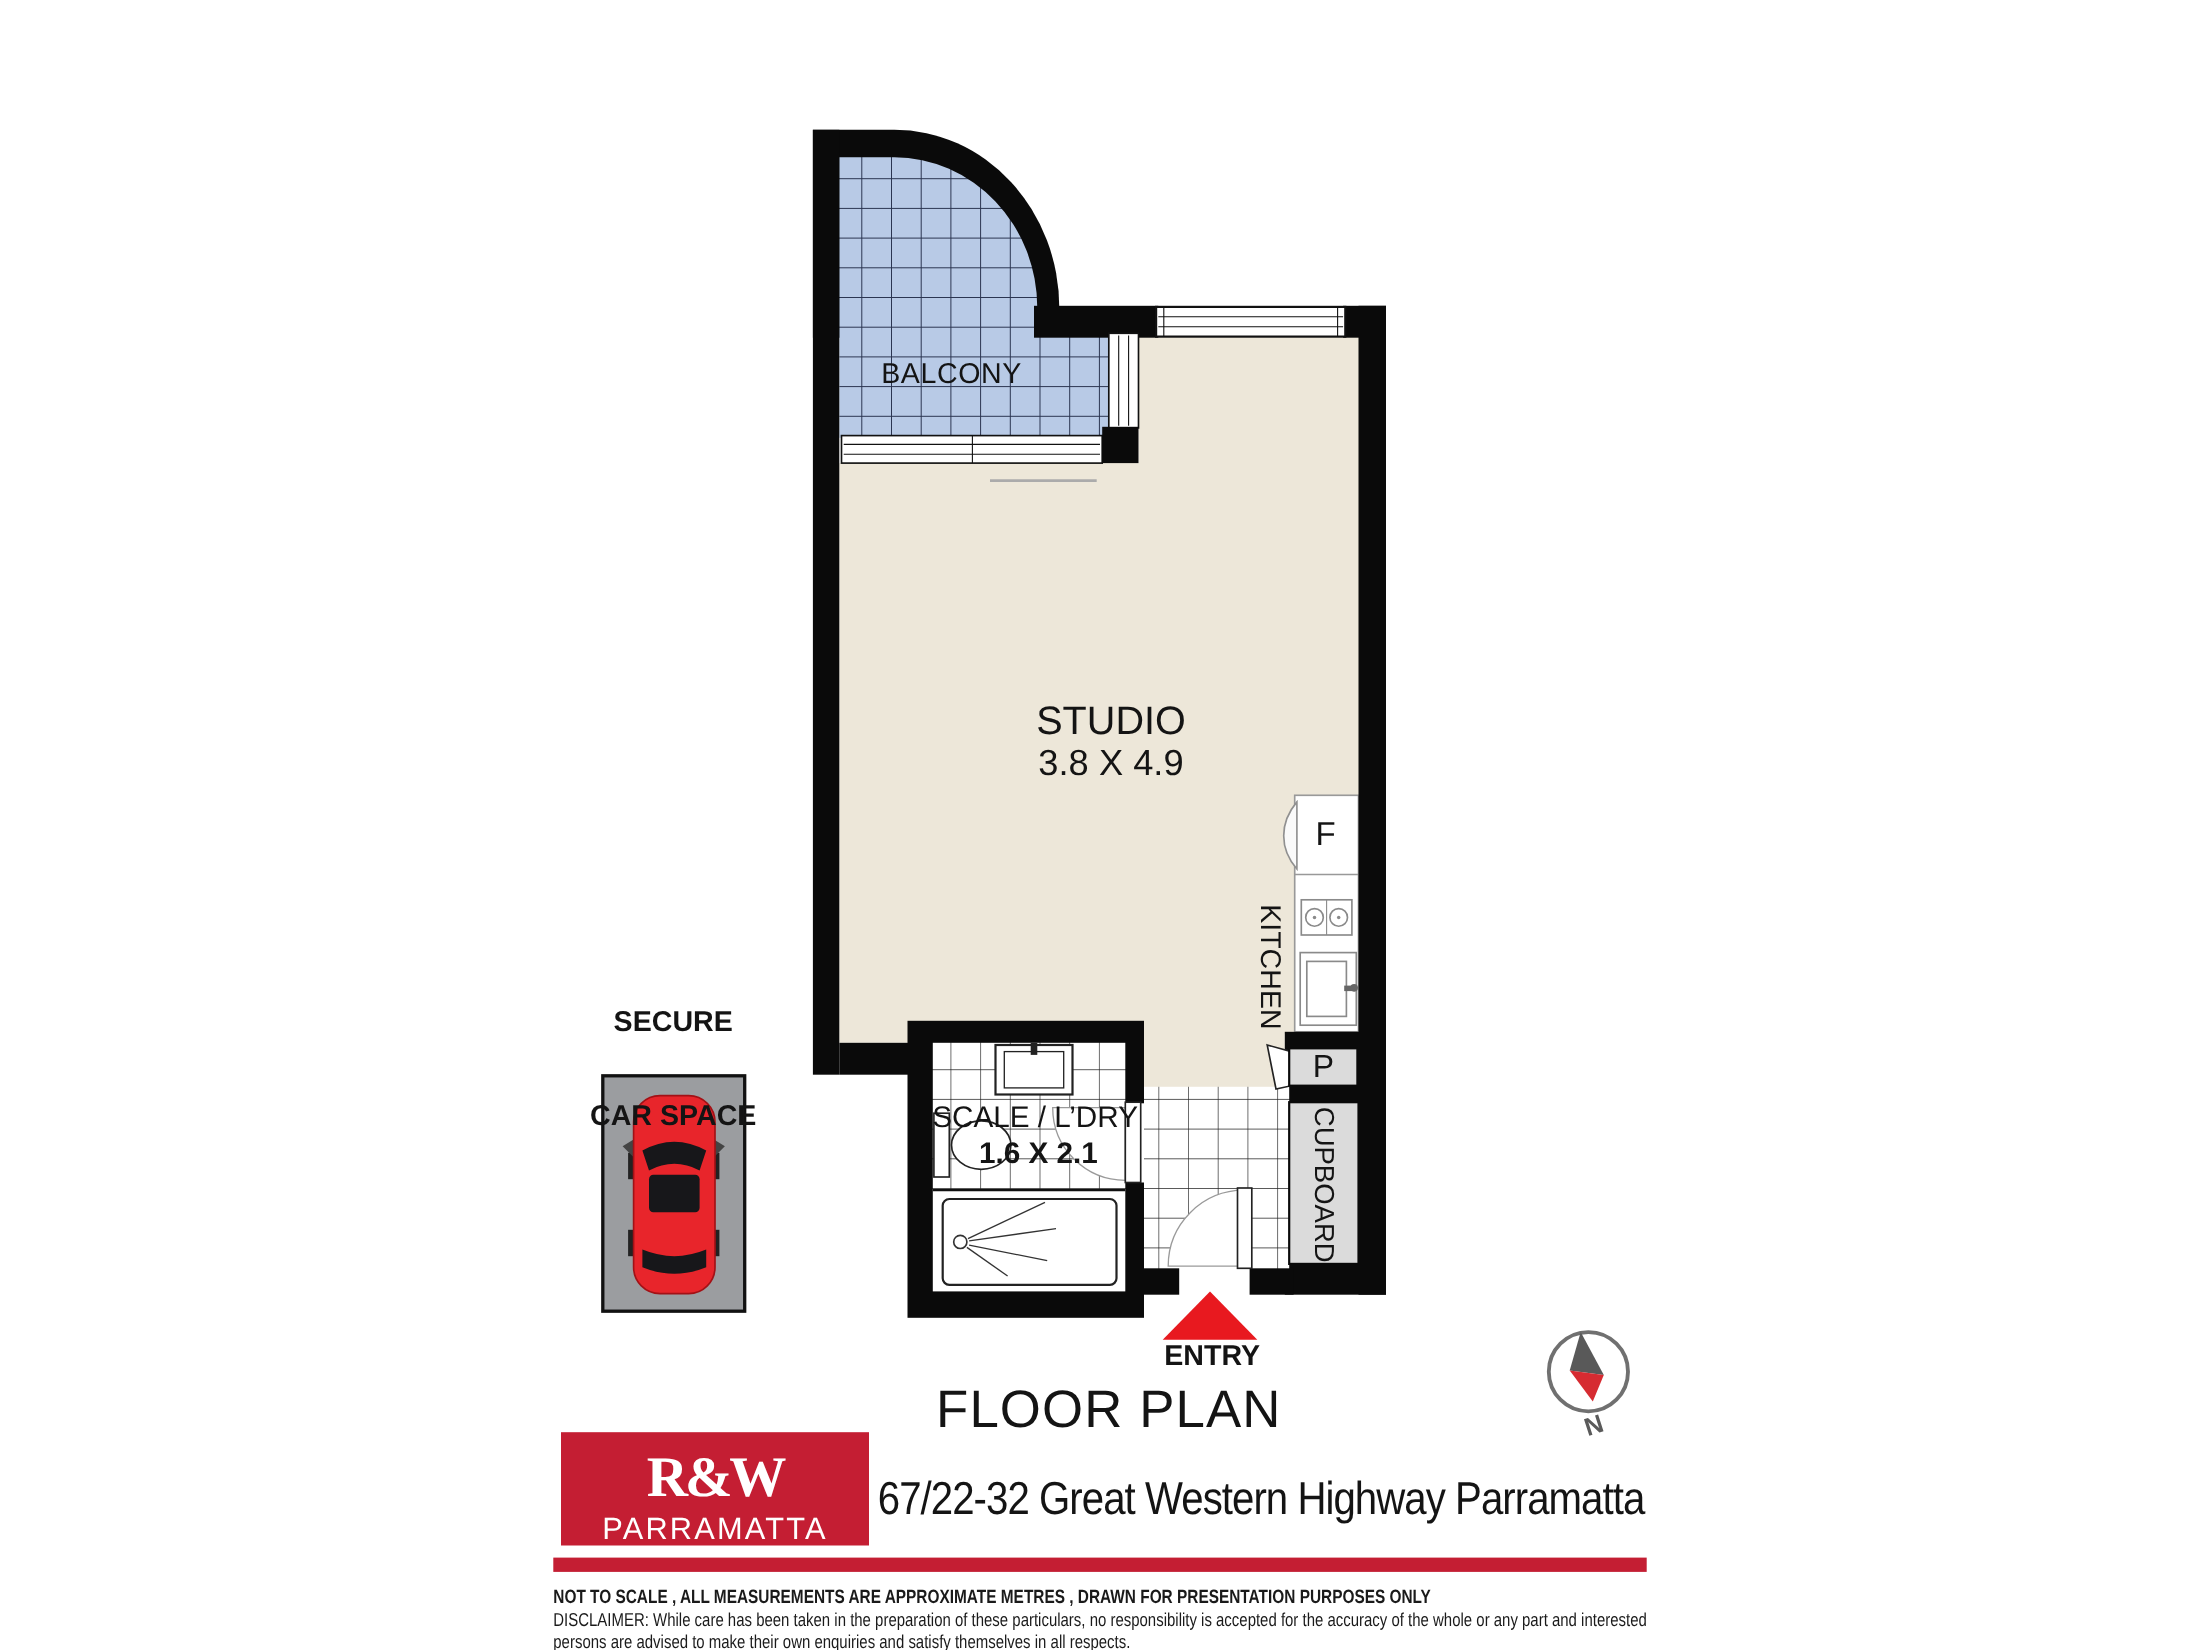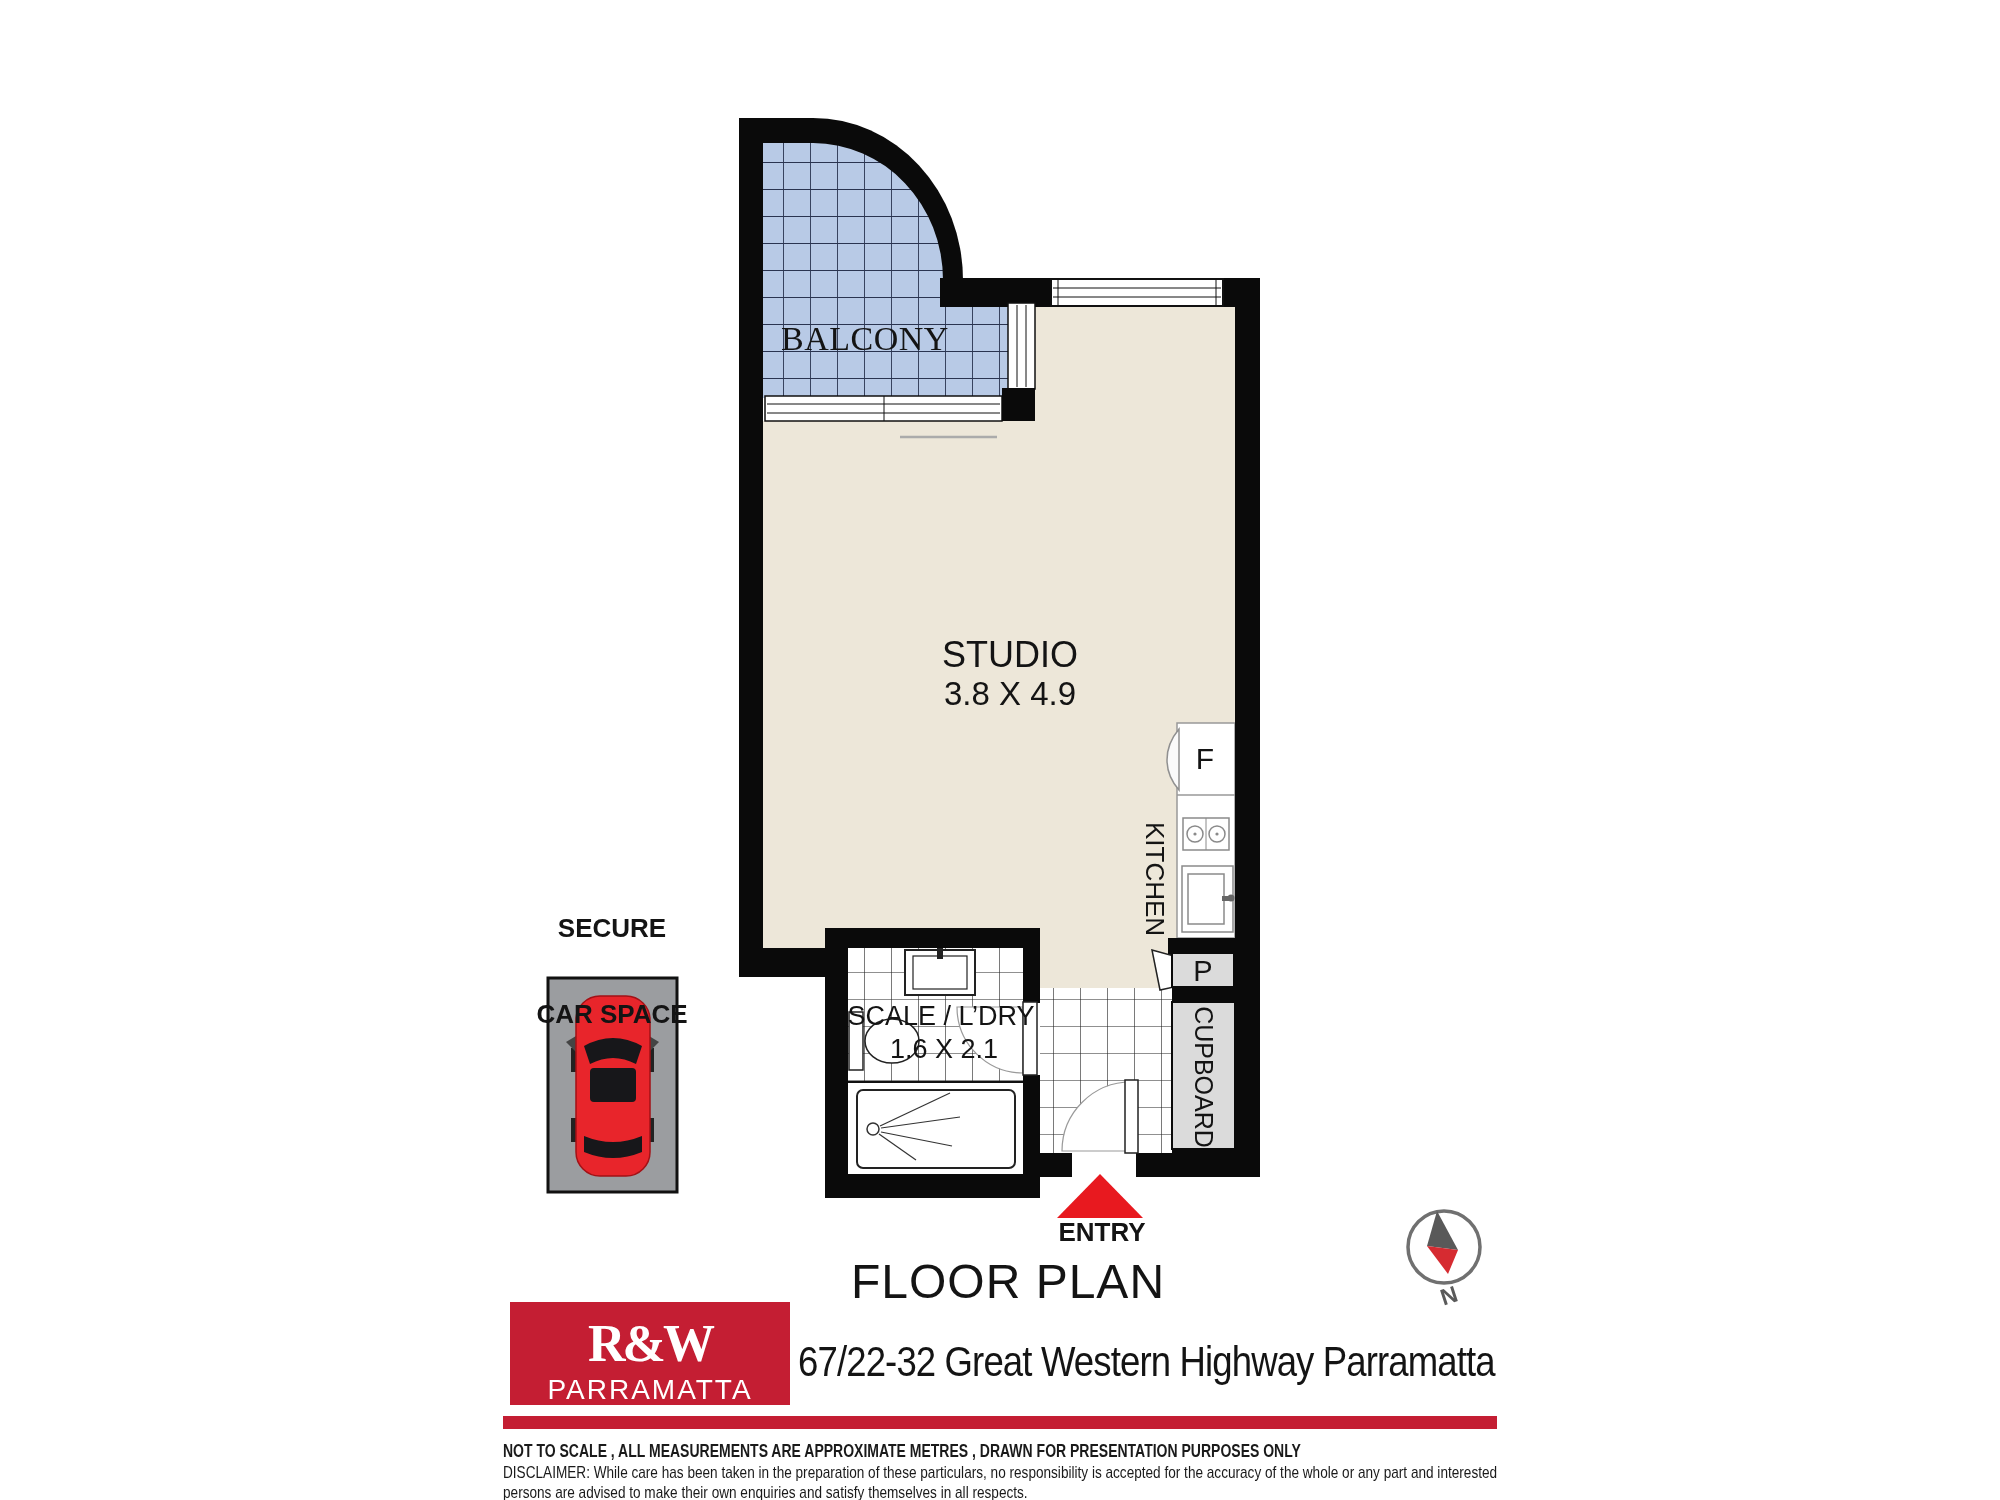--- a/index.html
+++ b/index.html
@@ -2,21 +2,21 @@
 <html><head>
 <meta charset="utf-8">
 <style>
   html,body{margin:0;padding:0;background:#fff;}
   #canvas{position:relative;width:2000px;height:1500px;background:#ffffff;overflow:hidden;
           font-family:"Liberation Sans", sans-serif;color:#141414;}
   #plan-svg{position:absolute;left:0;top:0;}
   .lbl{position:absolute;white-space:nowrap;transform:translate(-50%,-50%);
        font-family:"Liberation Sans", sans-serif;color:#141414;line-height:1;}
   .lbl.rot90{transform:translate(-50%,-50%) rotate(90deg);}
-  .balcony-l{font-size:34px;letter-spacing:.5px;font-family:Liberation Serif, serif;}
+  .balcony-l{font-size:26px;letter-spacing:.5px;}
   .studio-l{font-size:36px;}
   .studio-d{font-size:33px;}
   .kitchen-l{font-size:26px;}
   .f-l{font-size:30px;}
   .p-l{font-size:29px;}
   .cup-l{font-size:25px;}
   .bath-l,.bath-d{font-size:27px;}
   .car-l{font-size:26px;font-weight:600;}
   .entry-l{font-size:26px;font-weight:600;}
   .title-l{font-size:48px;font-weight:500;letter-spacing:1px;}
@@ -180,21 +180,21 @@
   </svg>
 
   <div class="lbl balcony-l" style="left:865px;top:339px;">BALCONY</div>
   <div class="lbl studio-l" style="left:1010px;top:655px;">STUDIO</div>
   <div class="lbl studio-d" style="left:1010px;top:693px;">3.8 X 4.9</div>
   <div class="lbl rot90 kitchen-l" style="left:1155px;top:879px;">KITCHEN</div>
   <div class="lbl f-l" style="left:1205px;top:759px;">F</div>
   <div class="lbl p-l" style="left:1203px;top:971px;">P</div>
   <div class="lbl rot90 cup-l" style="left:1203px;top:1077px;">CUPBOARD</div>
   <div class="lbl bath-l" style="left:941px;top:1016px;">SCALE / L’DRY</div>
-  <div class="lbl bath-d" style="left:944px;top:1049px;">1.6 X 2.1</div>
+  <div class="lbl bath-d" style="left:944px;top:1049px;font-weight:bold;">1.6 X 2.1</div>
   <div class="lbl car-l" style="left:612px;top:928px;">SECURE</div>
   <div class="lbl car-l" style="left:612px;top:1014px;">CAR SPACE</div>
   <div class="lbl entry-l" style="left:1102px;top:1232px;">ENTRY</div>
   <div class="lbl n-l" style="left:1449px;top:1296px;">N</div>
   <div class="lbl title-l" style="left:1008px;top:1282px;">FLOOR PLAN</div>
 
   <div id="logo-box"></div>
   <div class="lbl logo-rw">R&amp;W</div>
   <div class="lbl logo-sub">PARRAMATTA</div>
 

